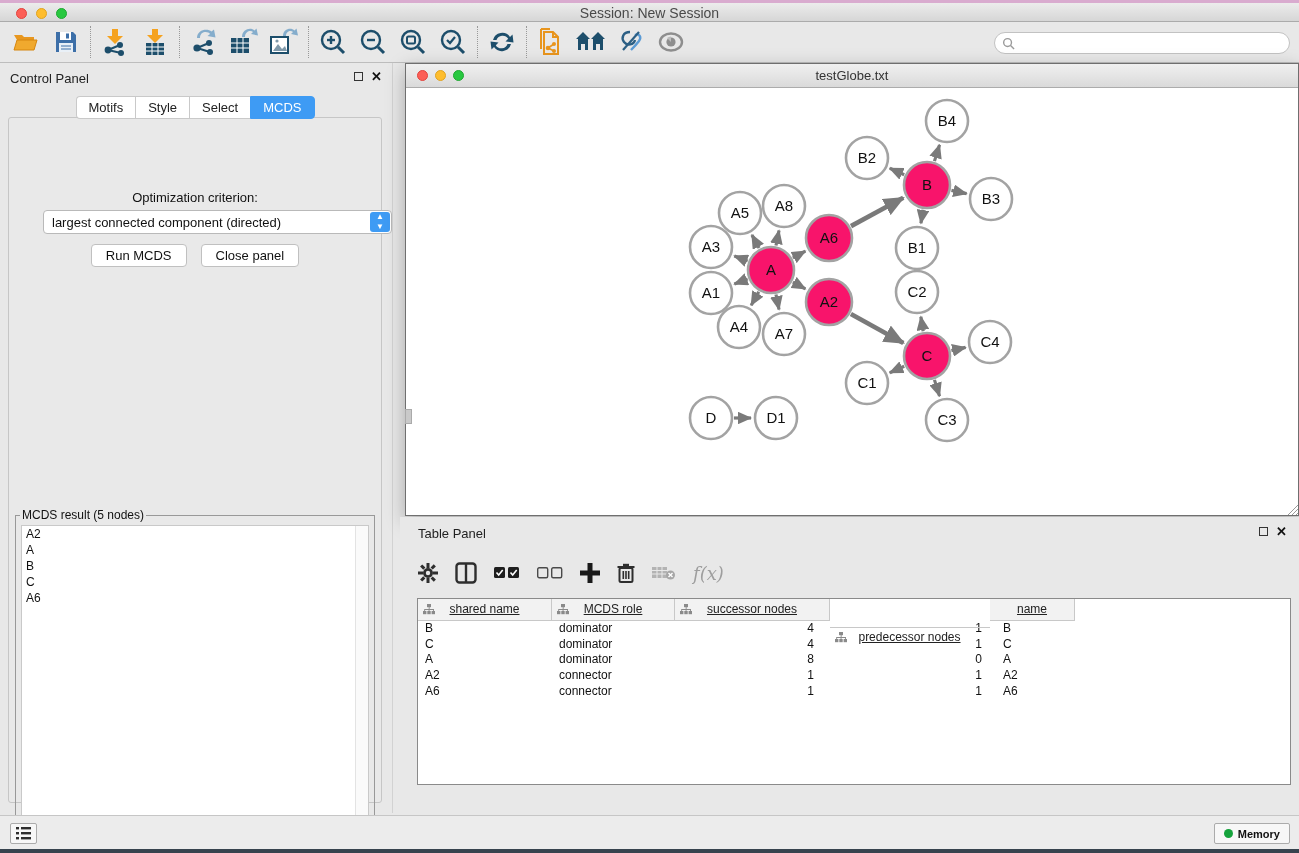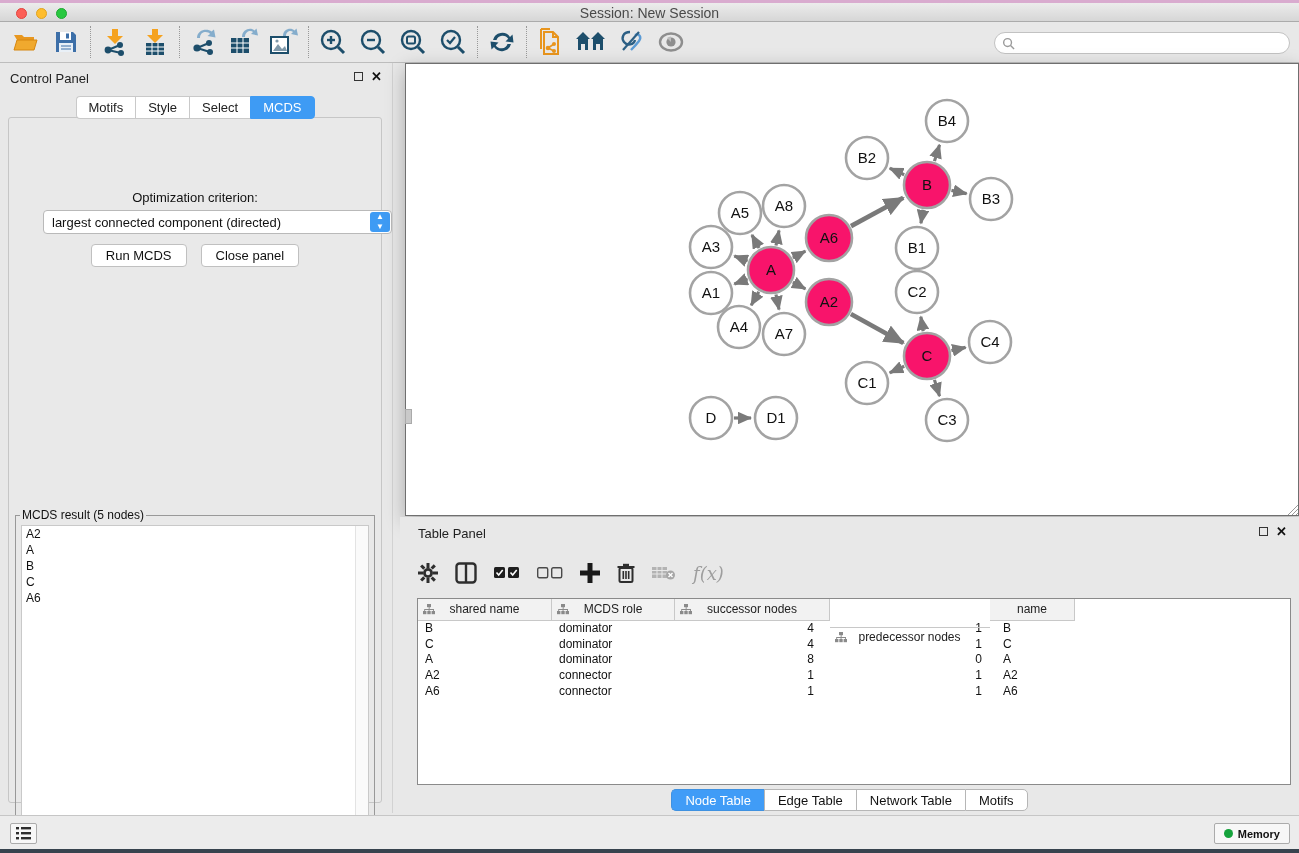--- a/index.html
+++ b/index.html
@@ -78,21 +78,21 @@
   .table-panel { position:absolute; left:400px; top:517px; width:899px; height:298px; background:#E8E8E8; }
   .tp-title { position:absolute; left:18px; top:9px; font-size:13px; color:#222; }
   .tp-icons { position:absolute; right:12px; top:9px; display:flex; gap:8px; align-items:center; }
   .tp-toolbar { position:absolute; left:18px; top:38px; height:36px; display:flex; align-items:center; gap:17px; }
   .tp-tool { display:flex; align-items:center; justify-content:center; }
   .fx-label { font-family:"DejaVu Serif", serif; font-style:italic; font-size:18px; color:#9E9E9E; }
   .ntable { position:absolute; left:17px; top:81px; width:874px; height:187px; background:#FFF;
     border:1px solid #8A8A8A; overflow:hidden; }
   .ntable-head { display:flex; height:22px; }
   .nth-cell { position:relative; background:#F2F2F2; border-right:1px solid #C8C8C8; border-bottom:1px solid #C8C8C8;
-    font-size:12px; color:#222; text-align:center; line-height:21px; flex:0 0 auto; }
+    font-size:12px; color:#222; text-align:center; line-height:21px; flex:0 0 auto;text-decoration:underline; }
   .nth-cell .tree-icon { position:absolute; left:5px; top:5px; }
   .ntable-row { display:flex; height:15.7px; font-size:12px; color:#111; }
   .ntd { flex:0 0 auto; line-height:15.7px; white-space:nowrap; }
   .ntd.l { padding-left:7px; text-align:left; }
   .ntd.r { padding-right:16px; text-align:right; }
   .ntd.r2 { padding-right:8px; text-align:right; }
   .ntd.n { padding-left:13px; text-align:left; }
   .table-tabs { position:absolute; left:0; top:272px; width:100%; display:flex; justify-content:center; }
   .t-tab { font-size:13px; padding:3px 13px; height:22px; background:#FFF; border:1px solid #B6B6B6; border-right:none; color:#111; }
   .t-tab:first-child { border-radius:5px 0 0 5px; }
@@ -301,20 +301,26 @@
           <div class="mcds-item">B</div>
           <div class="mcds-item">C</div>
           <div class="mcds-item">A6</div>
         </div>
     </fieldset>
   </div>
 </div>
 <div class="mdi-divider"></div>
 
 <div class="net-window">
+  <div class="net-titlebar">
+    <span class="ntl red"></span>
+    <span class="ntl yellow"></span>
+    <span class="ntl green"></span>
+    <div class="title">testGlobe.txt</div>
+  </div>
   <div class="net-canvas">
     <svg id="graph-svg" width="892" height="427" viewBox="0 0 892 427">
         <defs>
           <marker id="arrow" markerWidth="4.6" markerHeight="4" refX="4.2" refY="2" orient="auto" markerUnits="strokeWidth">
             <path d="M0,0 L4.6,2 L0,4 Z" fill="#7A7A7A"></path>
           </marker>
         </defs>
         <line x1="353.0557013272504" y1="160.03790244042816" x2="345.9442986727496" y2="146.96209755957184" stroke="#7A7A7A" stroke-width="3.2" marker-end="url(#arrow)"></line>
         <line x1="369.9764981072526" y1="157.50031701044867" x2="373.0235018927474" y2="142.49968298955133" stroke="#7A7A7A" stroke-width="3.2" marker-end="url(#arrow)"></line>
         <line x1="341.65634706744873" y1="173.05159970918868" x2="328.34365293255127" y2="167.94840029081132" stroke="#7A7A7A" stroke-width="3.2" marker-end="url(#arrow)"></line>
@@ -528,26 +534,20 @@
         </div>
         <div class="ntable-row">
           <div class="ntd l" style="width: 134px;">A6</div>
           <div class="ntd l" style="width: 123px;">connector</div>
           <div class="ntd r" style="width: 155px;">1</div>
           <div class="ntd r2" style="width: 160px;">1</div>
           <div class="ntd n" style="width: 85px;">A6</div>
         </div>
       </div>
   </div>
-  <div class="table-tabs" id="table-tabs">
-      <div class="t-tab active">Node Table</div>
-      <div class="t-tab">Edge Table</div>
-      <div class="t-tab">Network Table</div>
-      <div class="t-tab">Motifs</div>
-    </div>
 </div>
 
 <div class="status-bar">
   <div class="status-left-btn">
     <svg width="15" height="13" viewBox="0 0 15 13">
         <g fill="#2E2E2E">
           <rect x="0" y="0" width="3" height="2.4"></rect>
           <rect x="5" y="0" width="10" height="2.4"></rect>
           <rect x="0" y="5" width="3" height="2.4"></rect>
           <rect x="5" y="5" width="10" height="2.4"></rect>

